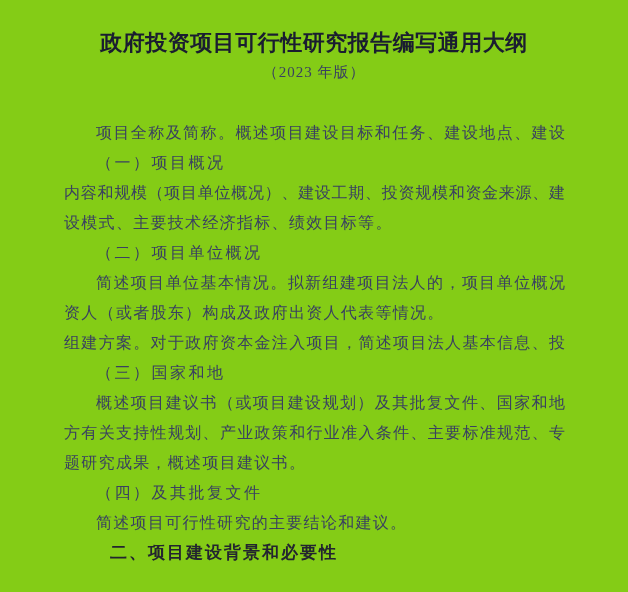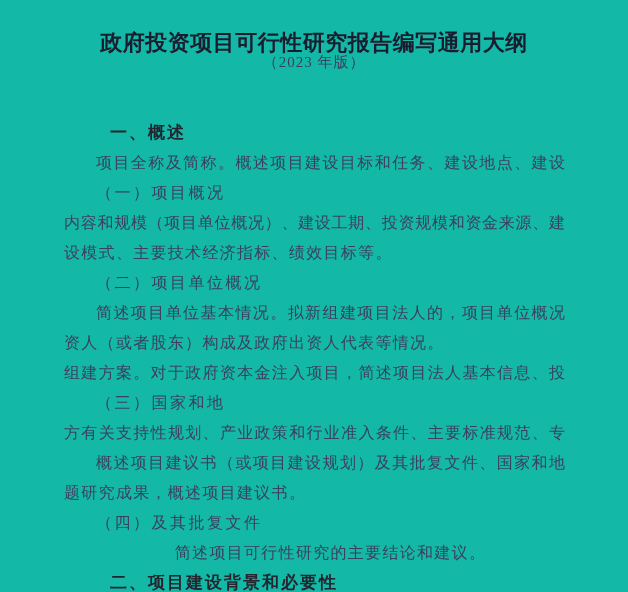--- a/index.html
+++ b/index.html
@@ -8,37 +8,37 @@
     width: 628px;
     height: 592px;
     background: #ffffff;
     overflow: hidden;
     font-family: "Liberation Serif", "DejaVu Serif", serif;
   }
   .page {
     position: relative;
     width: 628px;
     height: 592px;
-    background: #14b8a6;
+    background: #84cc16;
   }
   .doc-title {
     position: absolute;
     top: 28px;
     left: 0;
     width: 628px;
     text-align: center;
     font-size: 22px;
     font-weight: bold;
     color: #1a1d30;
     letter-spacing: 0.5px;
     white-space: nowrap;
   }
   .doc-subtitle {
     position: absolute;
-    top: 53px;
+    top: 63px;
     left: 0;
     width: 628px;
     text-align: center;
     font-size: 15px;
     color: #3a4160;
     letter-spacing: 1px;
     white-space: nowrap;
   }
   .content {
     position: absolute;
@@ -49,21 +49,20 @@
   .line {
     height: 30px;
     line-height: 30px;
     font-size: 16px;
     color: #3a4160;
     letter-spacing: 1.3px;
     white-space: nowrap;
   }
   .indent {
     padding-left: 32px;
-    text-align: center;
   }
   .just {
     letter-spacing: normal;
     text-align: justify;
     text-align-last: justify;
   }
   .h1 {
     font-family: "Liberation Sans", "DejaVu Sans", sans-serif;
     font-weight: bold;
     font-size: 17px;
@@ -81,43 +80,42 @@
 <body>
 
 <div class="page">
 
   <div class="doc-title">政府投资项目可行性研究报告编写通用大纲</div>
 
   <div class="doc-subtitle">（2023 年版）</div>
 
   <div class="content">
 
-    <div class="line h1">一、概述</div>
 
     <div class="line indent just">项目全称及简称。概述项目建设目标和任务、建设地点、建设</div>
 
     <div class="line h2">（一）项目概况</div>
 
     <div class="line just">内容和规模（项目单位概况）、建设工期、投资规模和资金来源、建</div>
 
     <div class="line">设模式、主要技术经济指标、绩效目标等。</div>
 
     <div class="line h2">（二）项目单位概况</div>
 
     <div class="line indent just">简述项目单位基本情况。拟新组建项目法人的，项目单位概况</div>
 
     <div class="line">资人（或者股东）构成及政府出资人代表等情况。</div>
 
     <div class="line just">组建方案。对于政府资本金注入项目，简述项目法人基本信息、投</div>
 
     <div class="line h2">（三）国家和地</div>
 
+    <div class="line indent just">概述项目建议书（或项目建设规划）及其批复文件、国家和地</div>
+
     <div class="line just">方有关支持性规划、产业政策和行业准入条件、主要标准规范、专</div>
-
-    <div class="line indent just">概述项目建议书（或项目建设规划）及其批复文件、国家和地</div>
 
     <div class="line">题研究成果，概述项目建议书。</div>
 
     <div class="line h2">（四）及其批复文件</div>
 
     <div class="line indent">简述项目可行性研究的主要结论和建议。</div>
 
     <div class="line h1">二、项目建设背景和必要性</div>
 
   </div>

